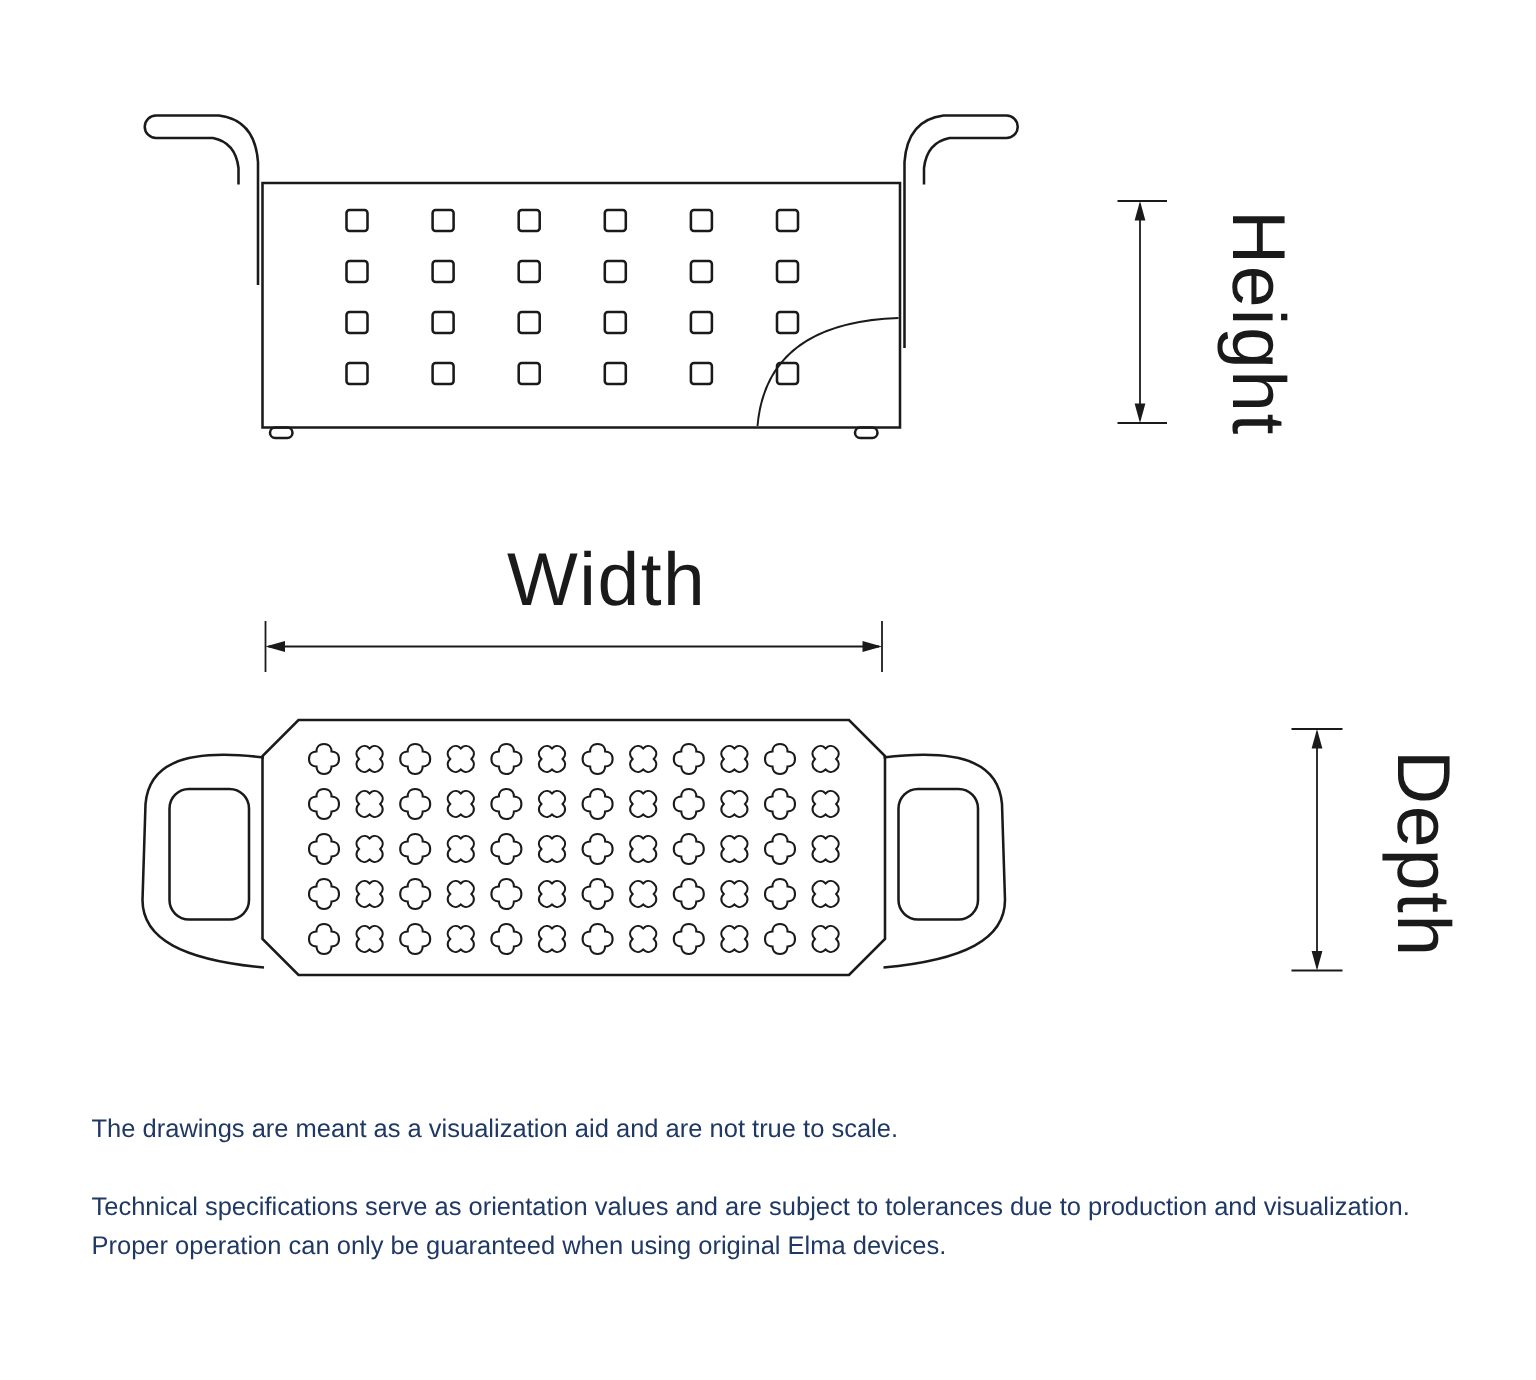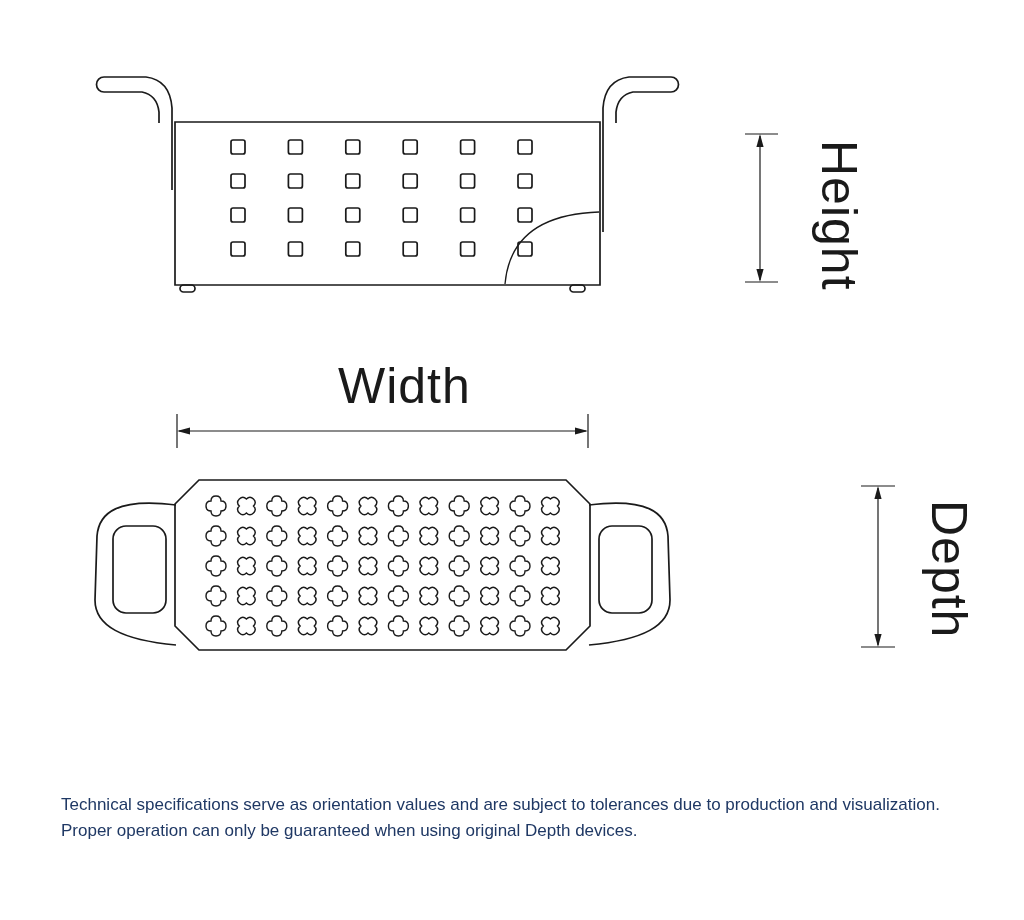--- a/index.html
+++ b/index.html
@@ -176,19 +176,20 @@
     <g>
       <line class="dim-line" x1="861" y1="486" x2="895" y2="486"></line>
       <line class="dim-line" x1="861" y1="647" x2="895" y2="647"></line>
       <line class="dim-line" x1="878" y1="488" x2="878" y2="645"></line>
       <polygon class="dim-arrow" points="878,486 874.4,499 881.6,499"></polygon>
       <polygon class="dim-arrow" points="878,647 874.4,634 881.6,634"></polygon>
       <text class="dim-label" transform="translate(932 500) rotate(90)">Depth</text>
     </g>
   </svg>
 
+  <div class="note note-1" style="color: rgb(31, 56, 100);">The drawings are meant as a visualization aid and are not true to scale.</div>
 
   <div class="note note-2" style="color: rgb(31, 56, 100);">
     <div>Technical specifications serve as orientation values and are subject to tolerances due to production and visualization.</div>
-    <div>Proper operation can only be guaranteed when using original Depth devices.</div>
+    <div>Proper operation can only be guaranteed when using original Elma devices.</div>
   </div>
 
 </div>
 
 </body></html>

